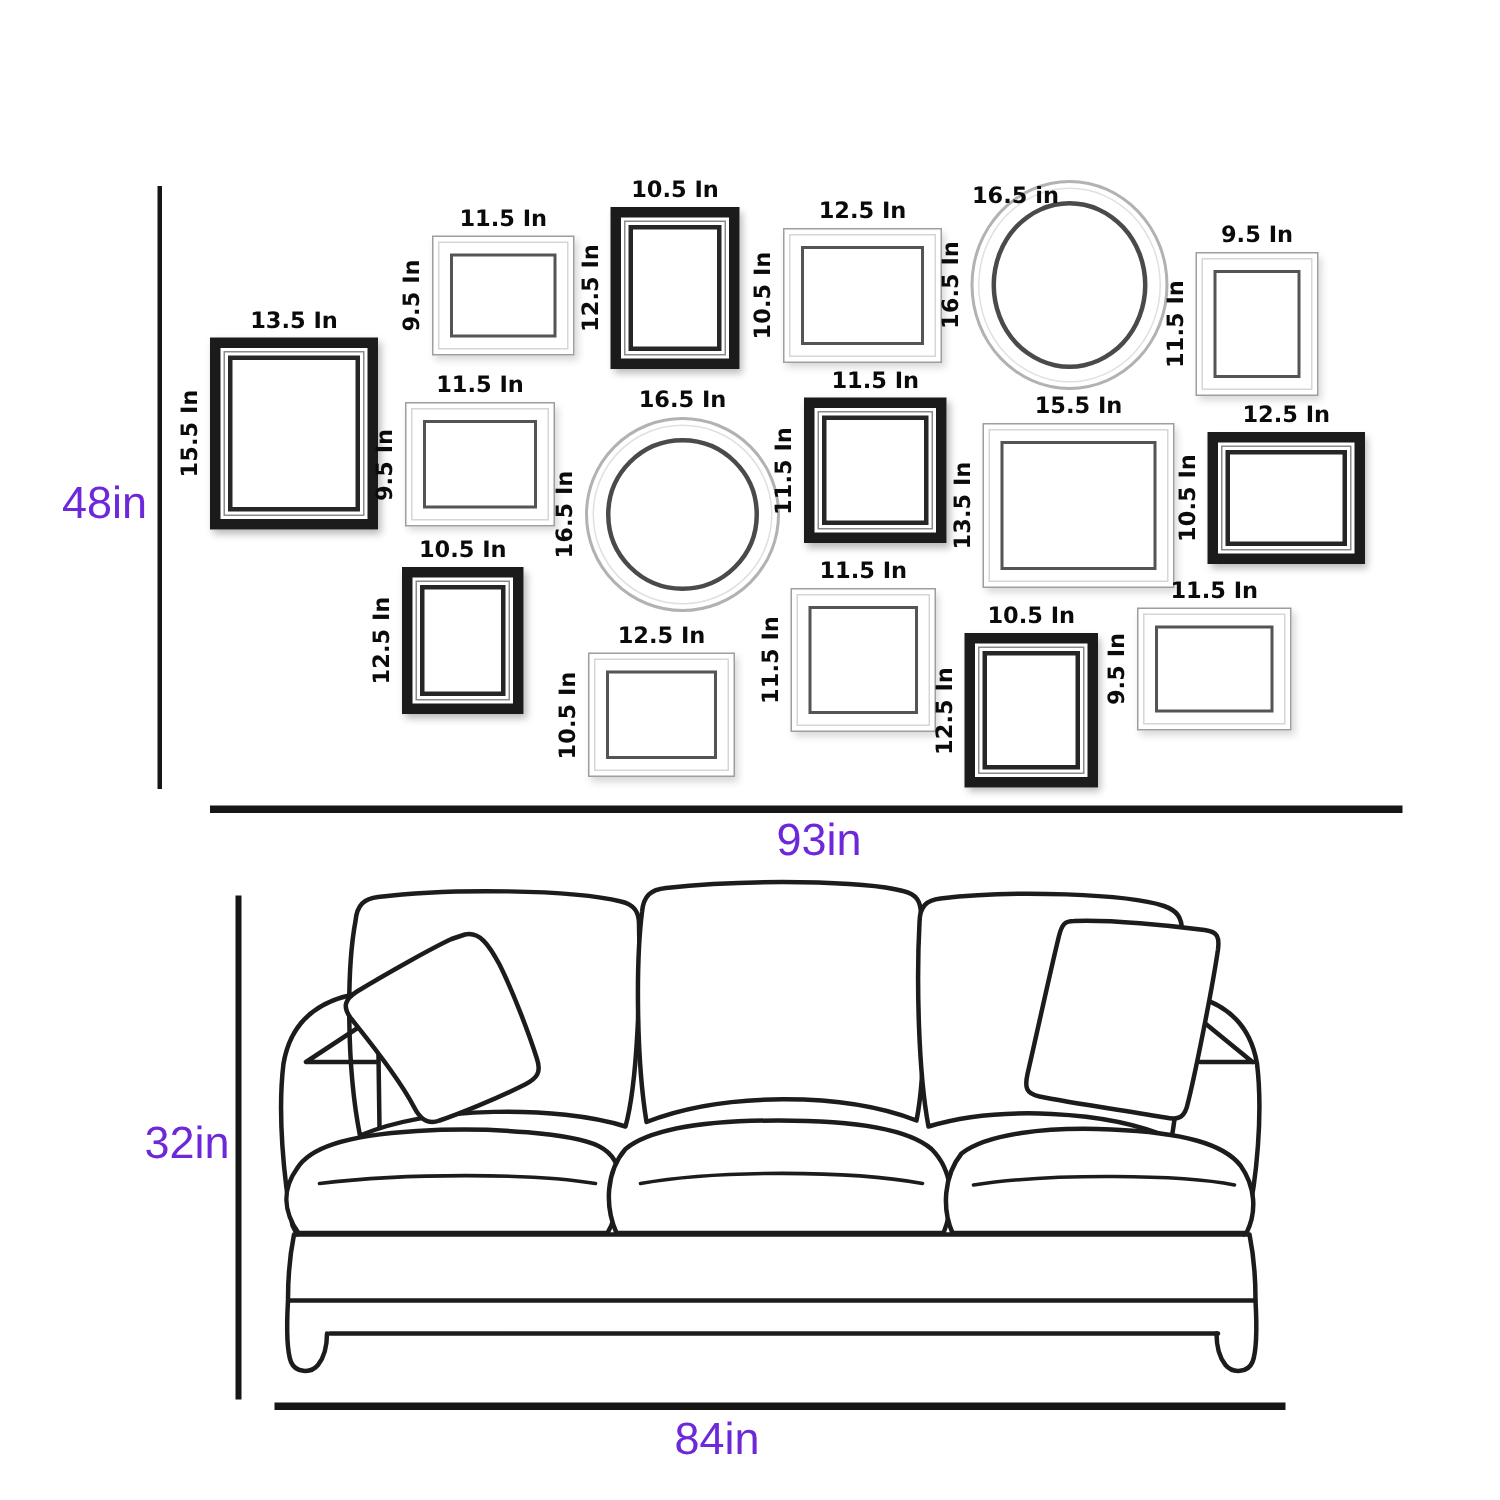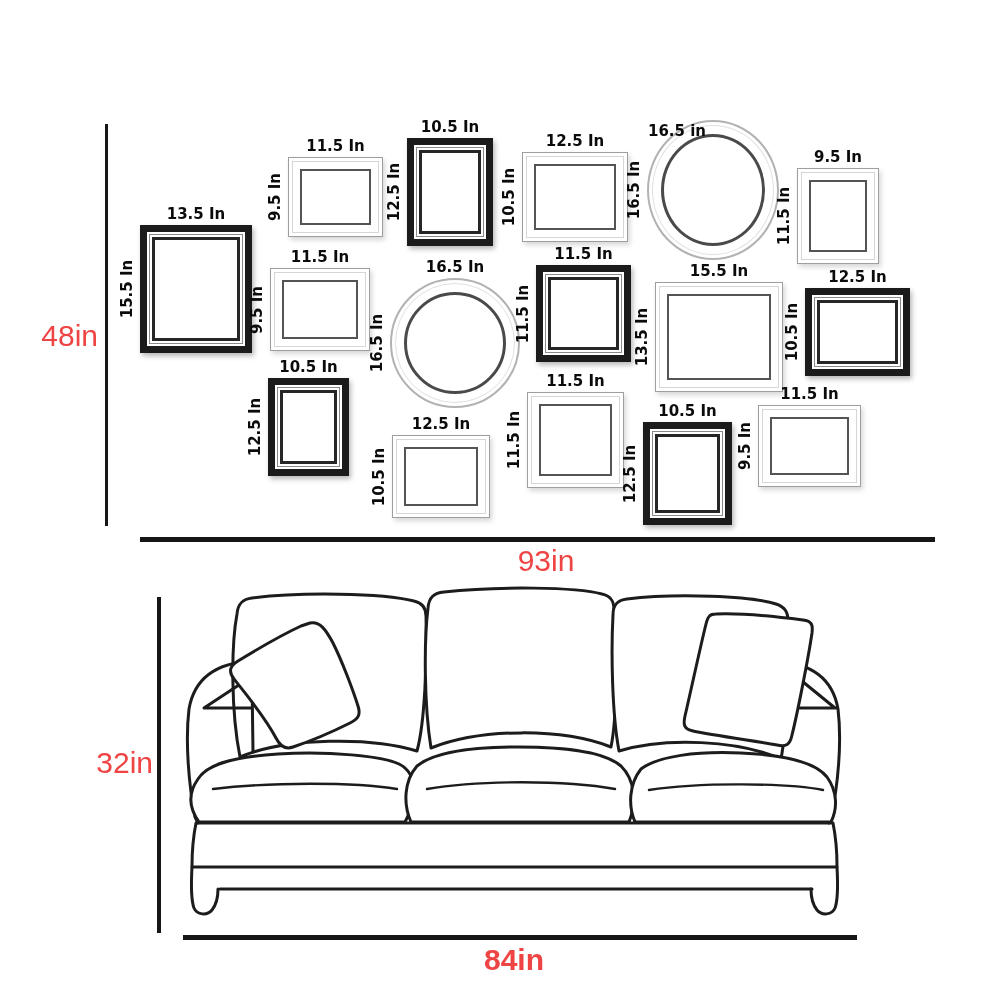--- a/index.html
+++ b/index.html
@@ -10,26 +10,26 @@
 
   
   .dim-line { position:absolute; background:#161616; }
   #wall-height-line { left:105px; top:124px; width:3px;  height:402px; }
   #wall-width-line  { left:140px; top:537px; width:795px; height:5px;  }
   #sofa-height-line { left:157px; top:597px; width:4px;  height:336px; }
   #sofa-width-line  { left:183px; top:935px; width:674px; height:5px;  }
 
   .dim-label {
     position:absolute; font-family:"Liberation Sans", sans-serif;
-    font-size:30px; color:#ef4444; line-height:1;
+    font-size:30px; color:#6d28d9; line-height:1;
   }
   #wall-height-label { left:26px;  top:321px; width:72px;  text-align:right;  }
   #wall-width-label  { left:496px; top:546px; width:100px; text-align:center; }
   #sofa-height-label { left:66px;  top:748px; width:87px;  text-align:right;  }
-  #sofa-width-label  { left:464px; top:945px; width:100px; text-align:center;font-weight:bold; }
+  #sofa-width-label  { left:428px; top:945px; width:100px; text-align:center; }
 
   
   .frame { position:absolute; background:#fff; box-sizing:border-box; }
   .frame .m, .frame .inner { position:absolute; box-sizing:border-box; background:transparent; }
   .frame.dark  { border:7px solid #1b1b1b; box-shadow:2px 3px 5px rgba(0,0,0,.28); }
   .frame.dark .m     { inset:2px;  border:1px solid #8a8a8a; }
   .frame.dark .inner { inset:5px;  border:3px solid #262626; }
   .frame.light { border:1px solid #9e9e9e; box-shadow:2px 3px 5px rgba(0,0,0,.16); }
   .frame.light .m     { inset:3px;  border:1px solid #d6d6d6; }
   .frame.light .inner { inset:11px; border:2px solid #545454; }

